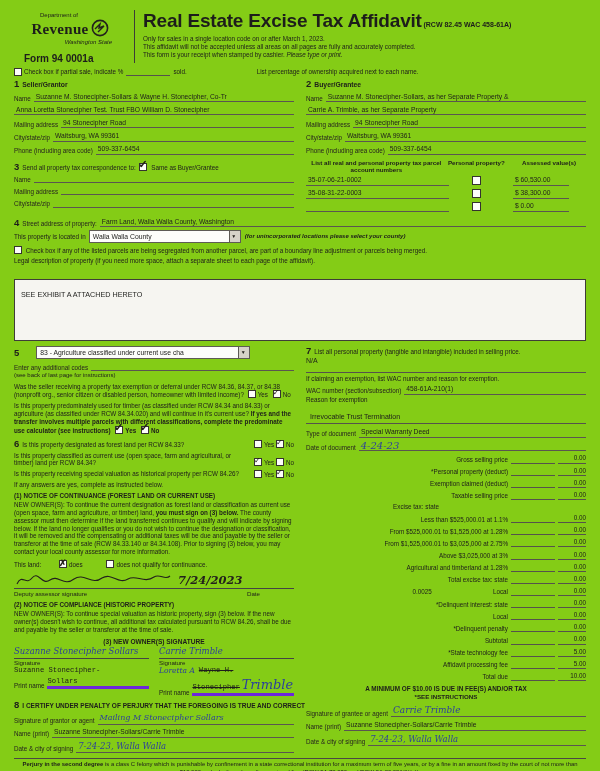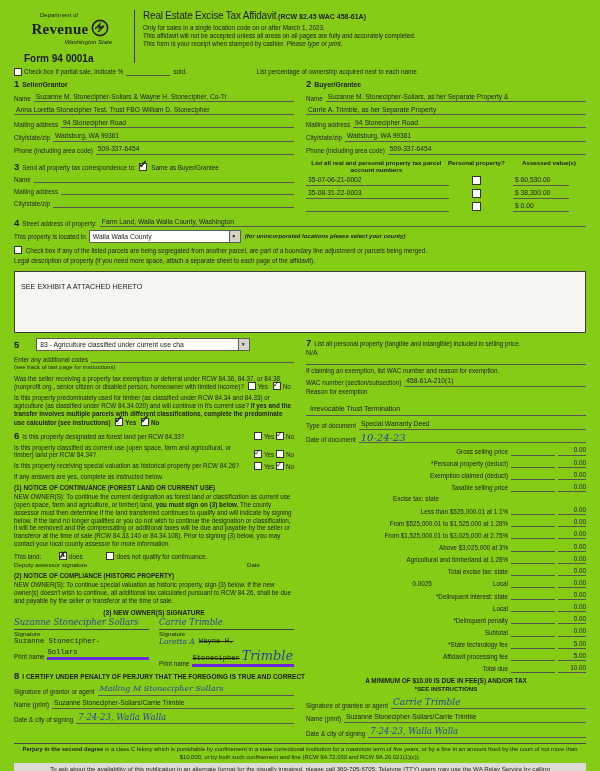--- a/index.html
+++ b/index.html
@@ -13,21 +13,21 @@
   
   .hdr{display:flex;gap:8px;margin-bottom:3px}
   .logo{width:112px;text-align:center;padding-top:4px}
   .dept{font-size:6px;text-align:left;padding-left:26px}
   .revwrap{display:flex;align-items:center;justify-content:center;gap:2px}
   .revenue{font-family:"Liberation Serif",serif;font-weight:bold;font-size:15px;letter-spacing:.3px}
   .wstate{font-size:6px;font-style:italic;text-align:right;padding-right:14px}
   .formno{font-size:10px;font-weight:bold;margin-top:7px;text-align:left;padding-left:10px}
   .vline{width:1px;background:#3c3c38;margin:2px 0}
   .titleblk{flex:1;padding-top:2px}
-  .title{font-size:10px;font-weight:normal;letter-spacing:-.2px}
+  .title{font-size:19px;font-weight:bold;letter-spacing:-.2px}
   .tref{font-size:7px;font-weight:bold}
   .hnote{font-size:6.3px;line-height:1.3;margin-top:2px}
   
   .cb{display:inline-block;width:6px;height:6px;border:1px solid #35332f;background:#fdfdfb;position:relative;vertical-align:-1px;margin:0 2px 0 0}
   .cb.chk::after{content:"✓";position:absolute;left:-1px;top:-3px;font-size:8px;color:#15130f}
   .cb.hwchk::after{content:"✓";position:absolute;left:-2px;top:-6px;font-size:11px;font-weight:bold;color:#23211c}
   .cb.xmark::after{content:"✗";position:absolute;left:-1px;top:-3px;font-size:9px;font-weight:bold;color:#23211c}
   .fld{display:flex;align-items:flex-end;margin-top:3.6px}
   .flbl{white-space:nowrap;margin-right:3px;color:#26241f}
   .fval{flex:1;border-bottom:1px solid #5a5650;padding:0 2px .5px 2px;font-size:6.7px;min-height:7px}
@@ -48,21 +48,21 @@
   .qt{flex:1;padding-right:4px}
   .yn{white-space:nowrap;align-self:flex-end}
   .smallnote{font-size:6px}
   
   .pth{display:flex;font-weight:bold;text-align:center;margin-top:4px;font-size:6.2px;line-height:1.15}
   .ptr{display:flex;align-items:flex-end;margin-top:3.4px}
   .ptc1{flex:1.9}.ptc2{flex:.8;text-align:center}.ptc3{flex:1;text-align:left;padding-left:6px}
   .ptr .ptc1{border-bottom:1px solid #5a5650;padding:0 2px .5px;font-size:6.7px;min-height:7px}
   .ptr .ptc3 .pv{display:inline-block;border-bottom:1px solid #5a5650;min-width:52px;padding:0 2px .5px;font-size:6.7px}
   
-  .legalbox{border:1px solid #3f3d38;height:47px;margin-top:6px;padding:11px 5px 2px 6px;font-size:7.2px;background:#f6f5f1}
+  .legalbox{border:1px solid #3f3d38;height:47px;margin-top:14px;padding:11px 5px 2px 6px;font-size:7.2px;background:#f6f5f1}
   
   .trow{display:flex;align-items:flex-end;margin-top:3.1px;font-size:6.3px}
   .tl{margin-left:auto;white-space:nowrap}
   .tf{width:44px;border-bottom:1px solid #55524c;margin:0 3px}
   .tv{width:28px;text-align:right;border-bottom:1px solid #55524c;padding-bottom:.5px}
   .theading{text-align:center;margin-top:3.5px;padding-right:60px}
   .tpre{position:absolute;left:38%;}
   
   .body{margin-top:1.5px;line-height:1.24}
   .ntitle{font-weight:bold;margin-top:3.5px}
@@ -276,20 +276,28 @@
       </div>
       <div style="margin-top:2.5px">If any answers are yes, complete as instructed below.</div>
 
       <div class="ntitle">(1) NOTICE OF CONTINUANCE (FOREST LAND OR CURRENT USE)</div>
       <div class="body"><span>NEW OWNER(S): To continue the current designation as forest land or classification as current use (open space, farm and agriculture, or timber) land, </span><span class="b">you must sign on (3) below.</span><span> The county assessor must then determine if the land transferred continues to qualify and will indicate by signing below. If the land no longer qualifies or you do not wish to continue the designation or classification, it will be removed and the compensating or additional taxes will be due and payable by the seller or transferor at the time of sale (RCW 84.33.140 or 84.34.108). Prior to signing (3) below, you may contact your local county assessor for more information.</span></div>
 
       <div style="margin-top:4px">
         <span>This land:</span>
         <span class="cb xmark" style="margin-left:16px"></span><span>does</span>
         <span class="cb" style="margin-left:22px"></span><span>does not qualify for continuance.</span>
+      </div>
+      <div class="depline">
+        <span>
+          <svg class="sigsvg" width="158" height="17" viewBox="0 0 158 17">
+              <path d="M3,13 C8,2 12,15 18,7 C24,-1 28,15 36,9 C44,3 50,16 60,8 C70,1 78,15 88,7 C98,1 104,14 114,8 C122,3 130,13 140,6 C146,2 151,10 156,5" fill="none" stroke="#23211c" stroke-width="1.1"></path>
+            </svg>
+        </span>
+        <span class="hw hwdk ink" style="font-size:11.5px;font-weight:bold">7/24/2023</span>
       </div>
       <div class="deplabels">
         <span>Deputy assessor signature</span>
         <span class="dl2">Date</span>
       </div>
 
       <div class="ntitle">(2) NOTICE OF COMPLIANCE (HISTORIC PROPERTY)</div>
       <div class="body">NEW OWNER(S): To continue special valuation as historic property, sign (3) below. If the new owner(s) doesn't wish to continue, all additional tax calculated pursuant to RCW 84.26, shall be due and payable by the seller or transferor at the time of sale.</div>
 
       <div class="ostitle">(3) NEW OWNER(S) SIGNATURE</div>
@@ -354,21 +362,21 @@
       <div style="margin-top:1.5px">Reason for exemption</div>
       <div style="margin-top:9px;font-size:7px;padding-left:4px">Irrevocable Trust Termination</div>
       <div style="border-bottom:1px solid #55524c;margin-top:2px"></div>
 
       <div class="fld" style="margin-top:4px">
           <span class="flbl">Type of document</span>
           <span class="fval">Special Warranty Deed</span>
         </div>
       <div class="fld" style="margin-top:3px">
           <span class="flbl">Date of document</span>
-          <span class="fval hw" style="font-size:10px;line-height:.9">10-24-23</span>
+          <span class="fval hw" style="font-size:10px;line-height:.9">4-24-23</span>
         </div>
 
       <div class="trow">
           <span class="tl">Gross selling price</span>
           <span class="tf"></span>
           <span class="tv">0.00</span>
         </div>
       <div class="trow">
           <span class="tl">*Personal property (deduct)</span>
           <span class="tf"></span>

